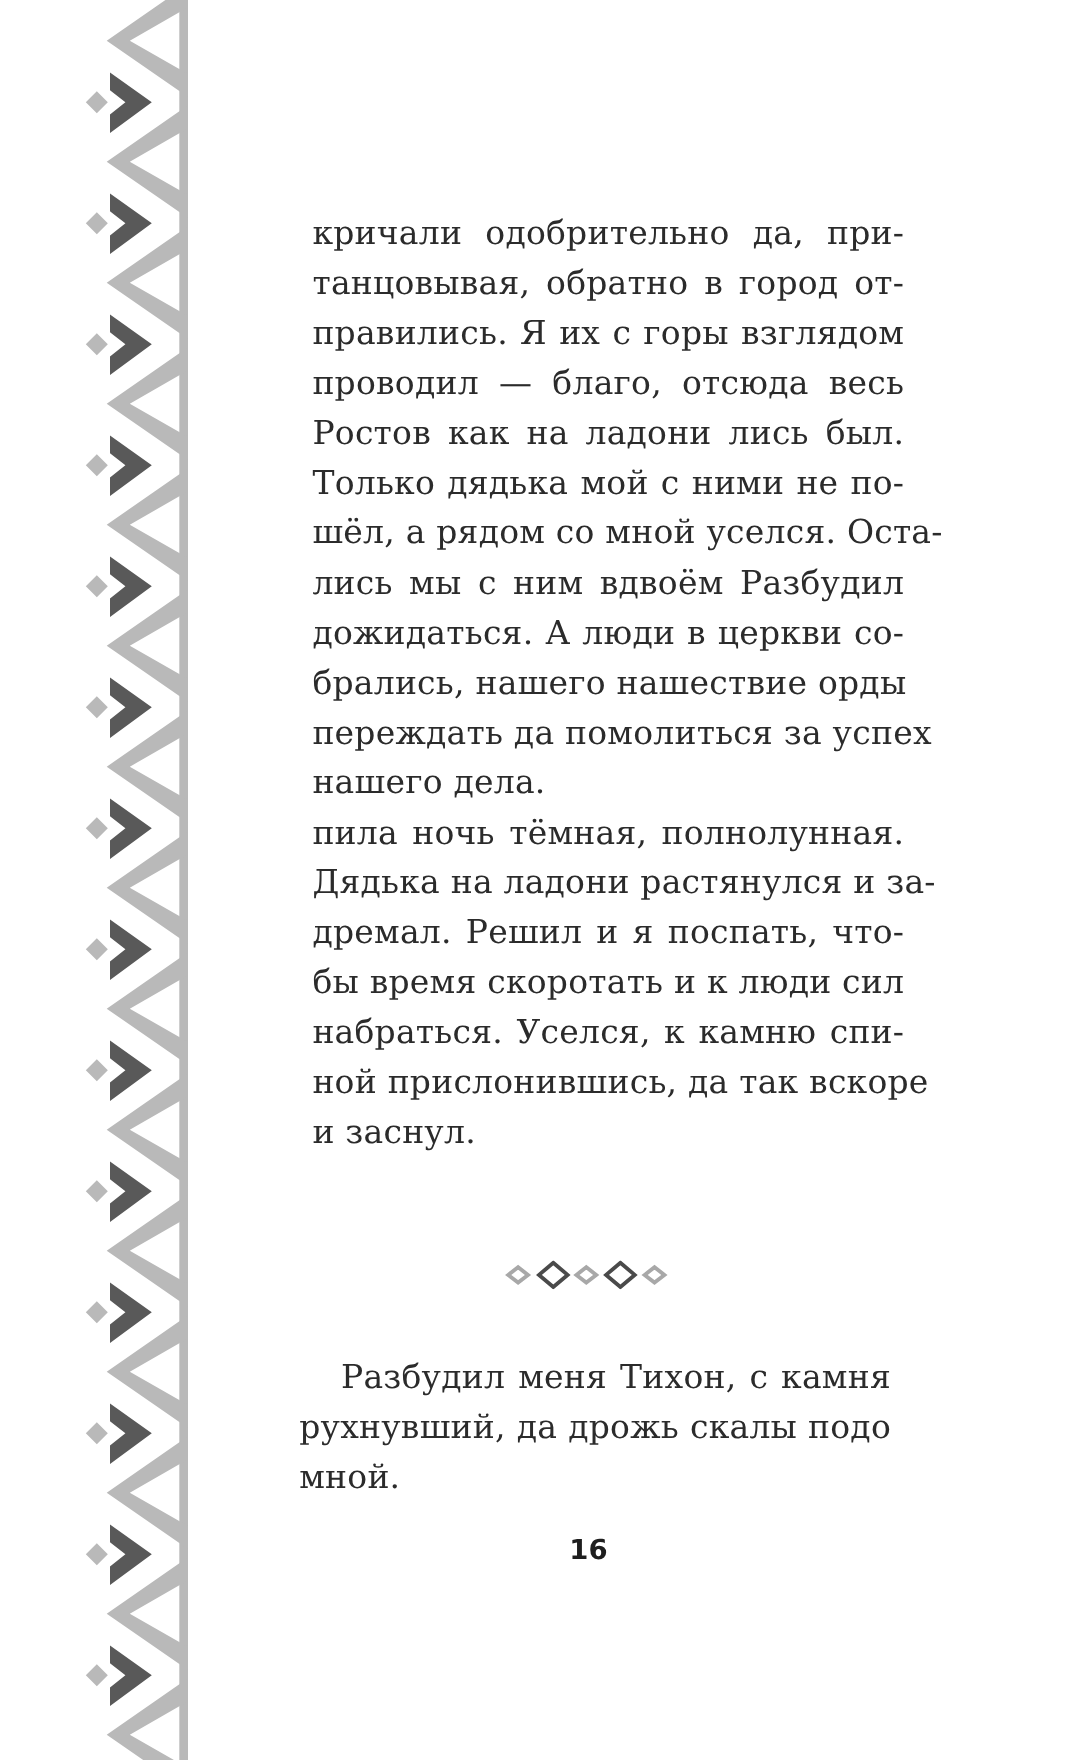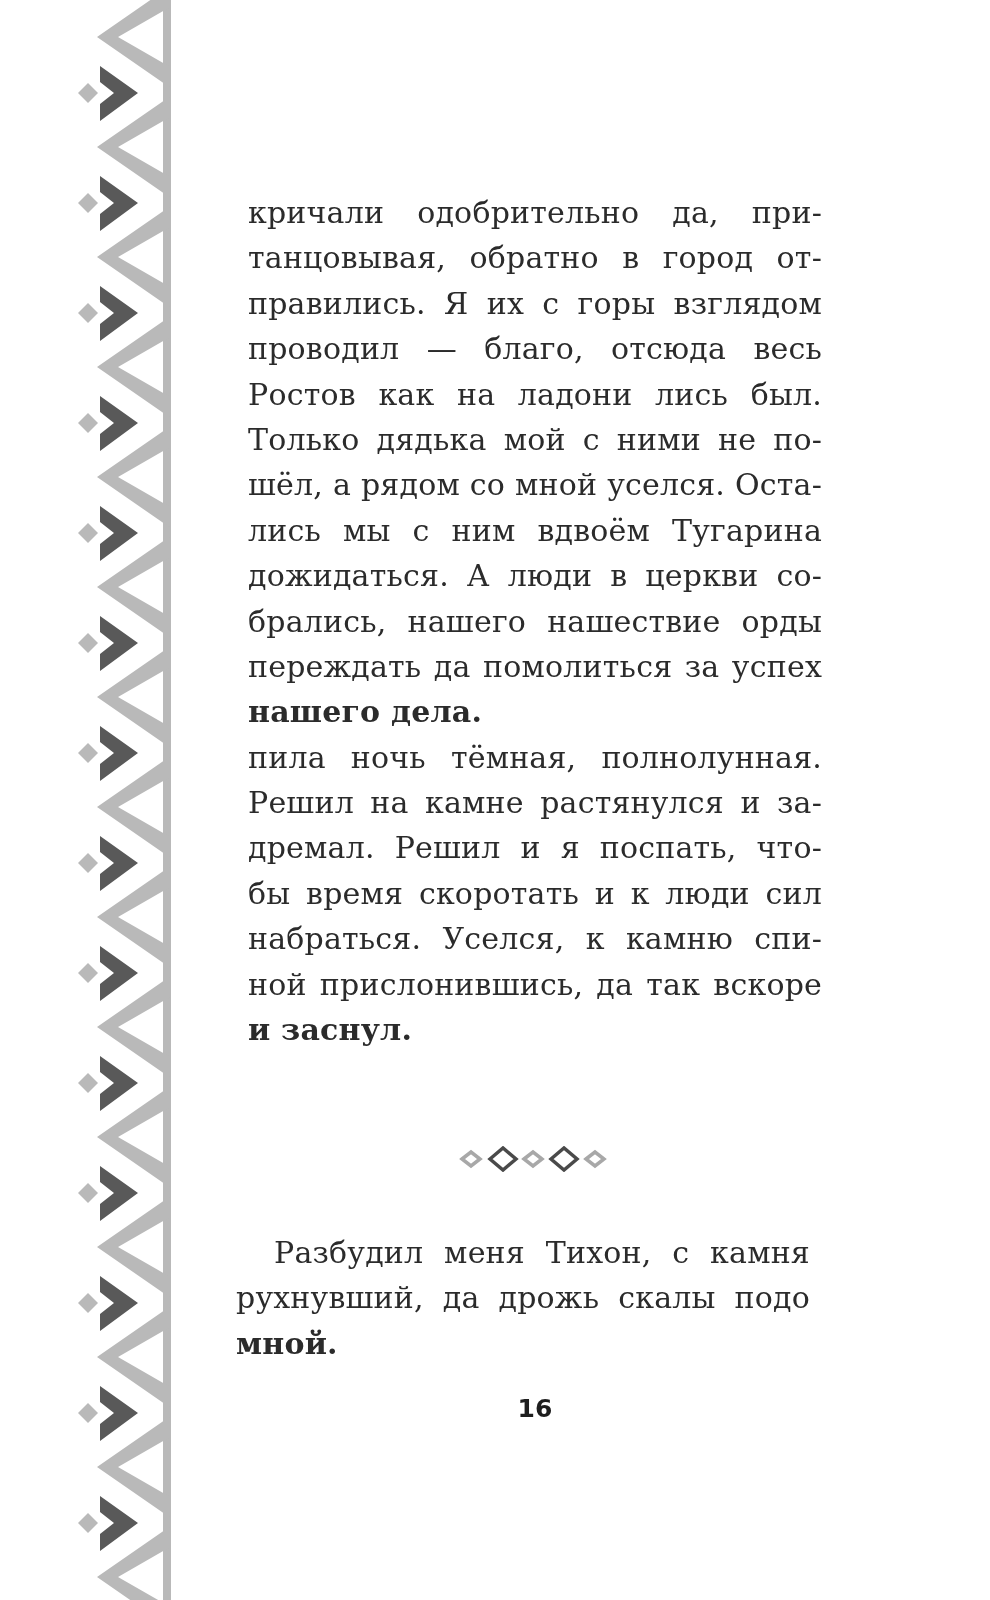--- a/index.html
+++ b/index.html
@@ -30,24 +30,24 @@
       line-height: 45.4px;
       color: #2b2b2b;
       text-align: justify;
       letter-spacing: 0.2px;
     }
     .line {
       display: block;
       white-space: nowrap;
       text-align-last: justify;
       height: 45.4px;
+      margin-left: 36px;
     }
     .line.last {
       text-align-last: left;
-      font-weight: bold;
     }
     .line.indent {
       padding-left: 38px;
     }
     .para-block {
       display: block;
     }
     .separator {
       position: absolute;
       left: 458px;
@@ -141,29 +141,29 @@
 
 <div class="page-text">
   <div class="para-block">
     <span class="line">кричали одобрительно да, при-</span>
     <span class="line">танцовывая, обратно в город от-</span>
     <span class="line">правились. Я их с горы взглядом</span>
     <span class="line">проводил — благо, отсюда весь</span>
     <span class="line">Ростов как на ладони лись был.</span>
     <span class="line">Только дядька мой с ними не по-</span>
     <span class="line">шёл, а рядом со мной уселся. Оста-</span>
-    <span class="line">лись мы с ним вдвоём Тугарина</span>
+    <span class="line">лись мы с ним вдвоём Разбудил</span>
     <span class="line">дожидаться. А люди в церкви со-</span>
     <span class="line">брались, нашего нашествие орды</span>
     <span class="line">переждать да помолиться за успех</span>
     <span class="line last">нашего дела.</span>
   </div>
   <div class="para-block">
     <span class="line">пила ночь тёмная, полнолунная.</span>
-    <span class="line">Решил на камне растянулся и за-</span>
+    <span class="line">Дядька на ладони растянулся и за-</span>
     <span class="line">дремал. Решил и я поспать, что-</span>
     <span class="line">бы время скоротать и к люди сил</span>
     <span class="line">набраться. Уселся, к камню спи-</span>
     <span class="line">ной прислонившись, да так вскоре</span>
     <span class="line last">и заснул.</span>
   </div>
 </div>
 
 <svg class="separator" viewBox="0 0 150 26" xmlns="http://www.w3.org/2000/svg">
   <g fill="none" stroke-linejoin="miter">

